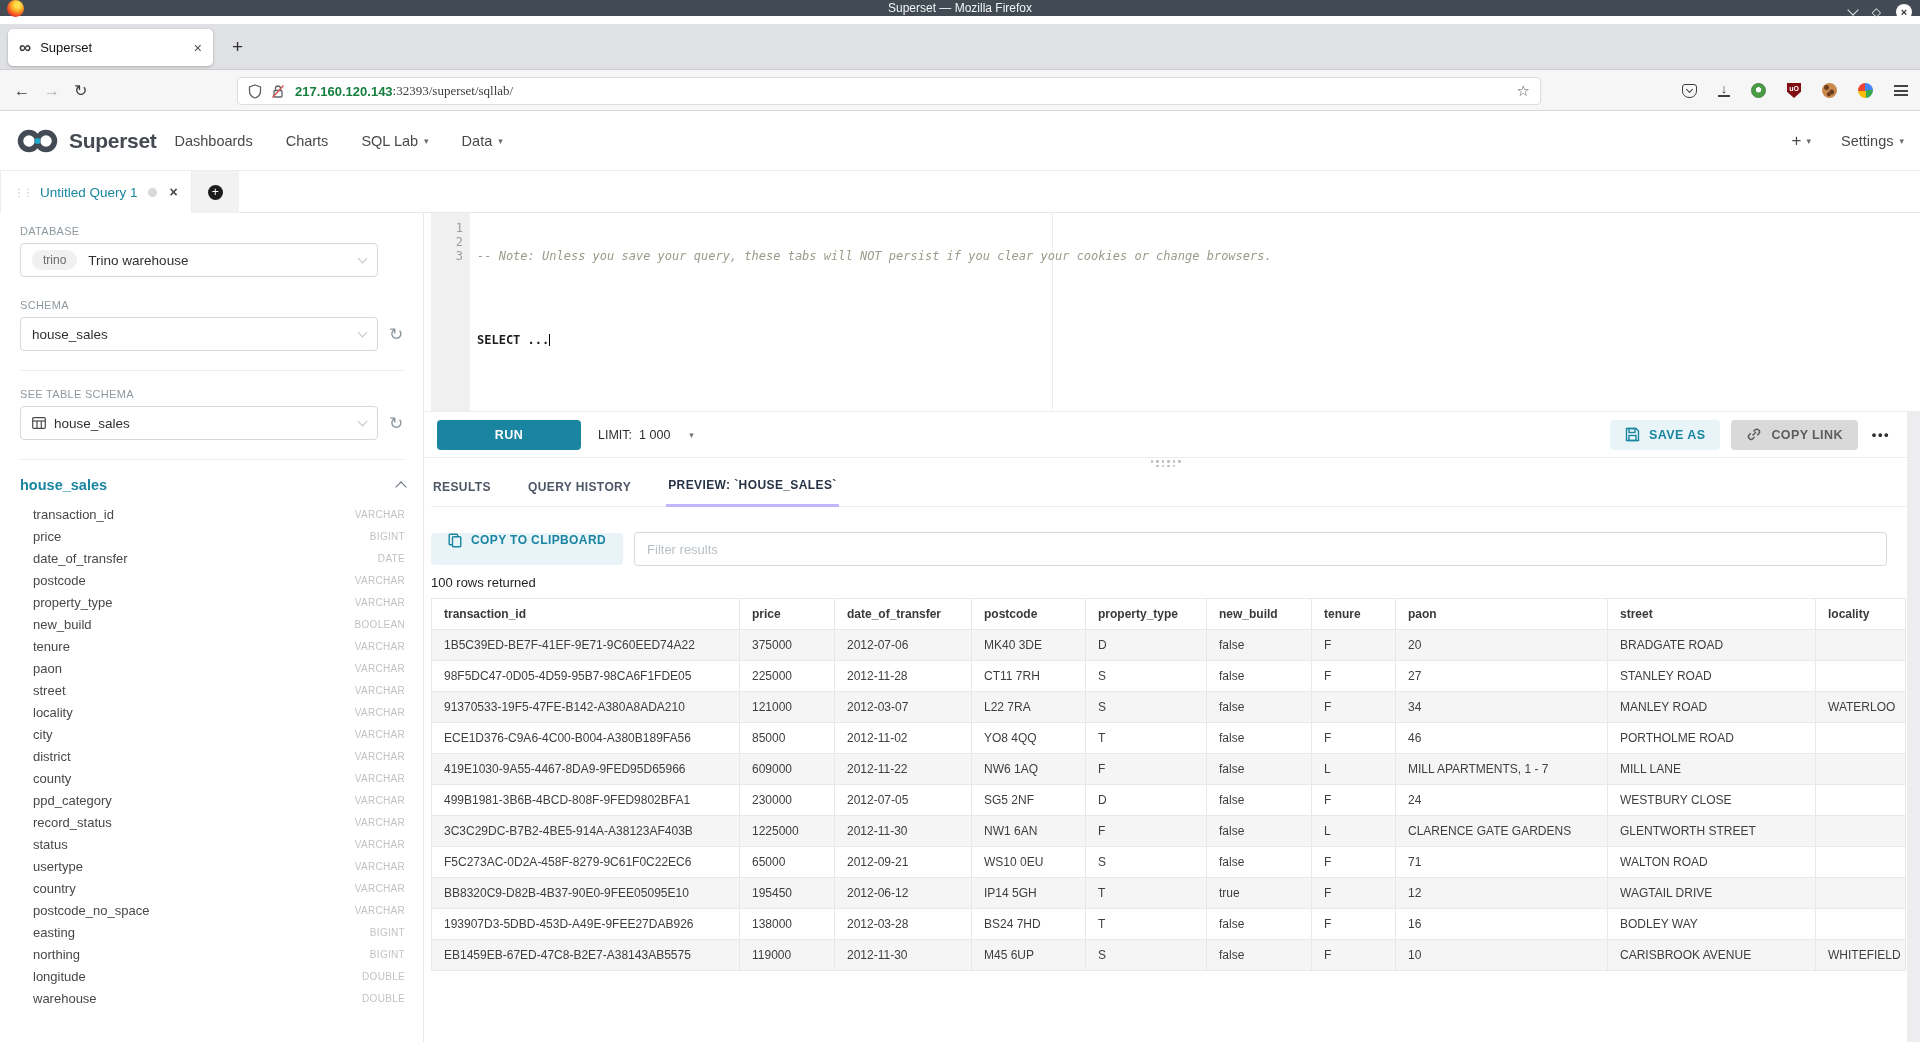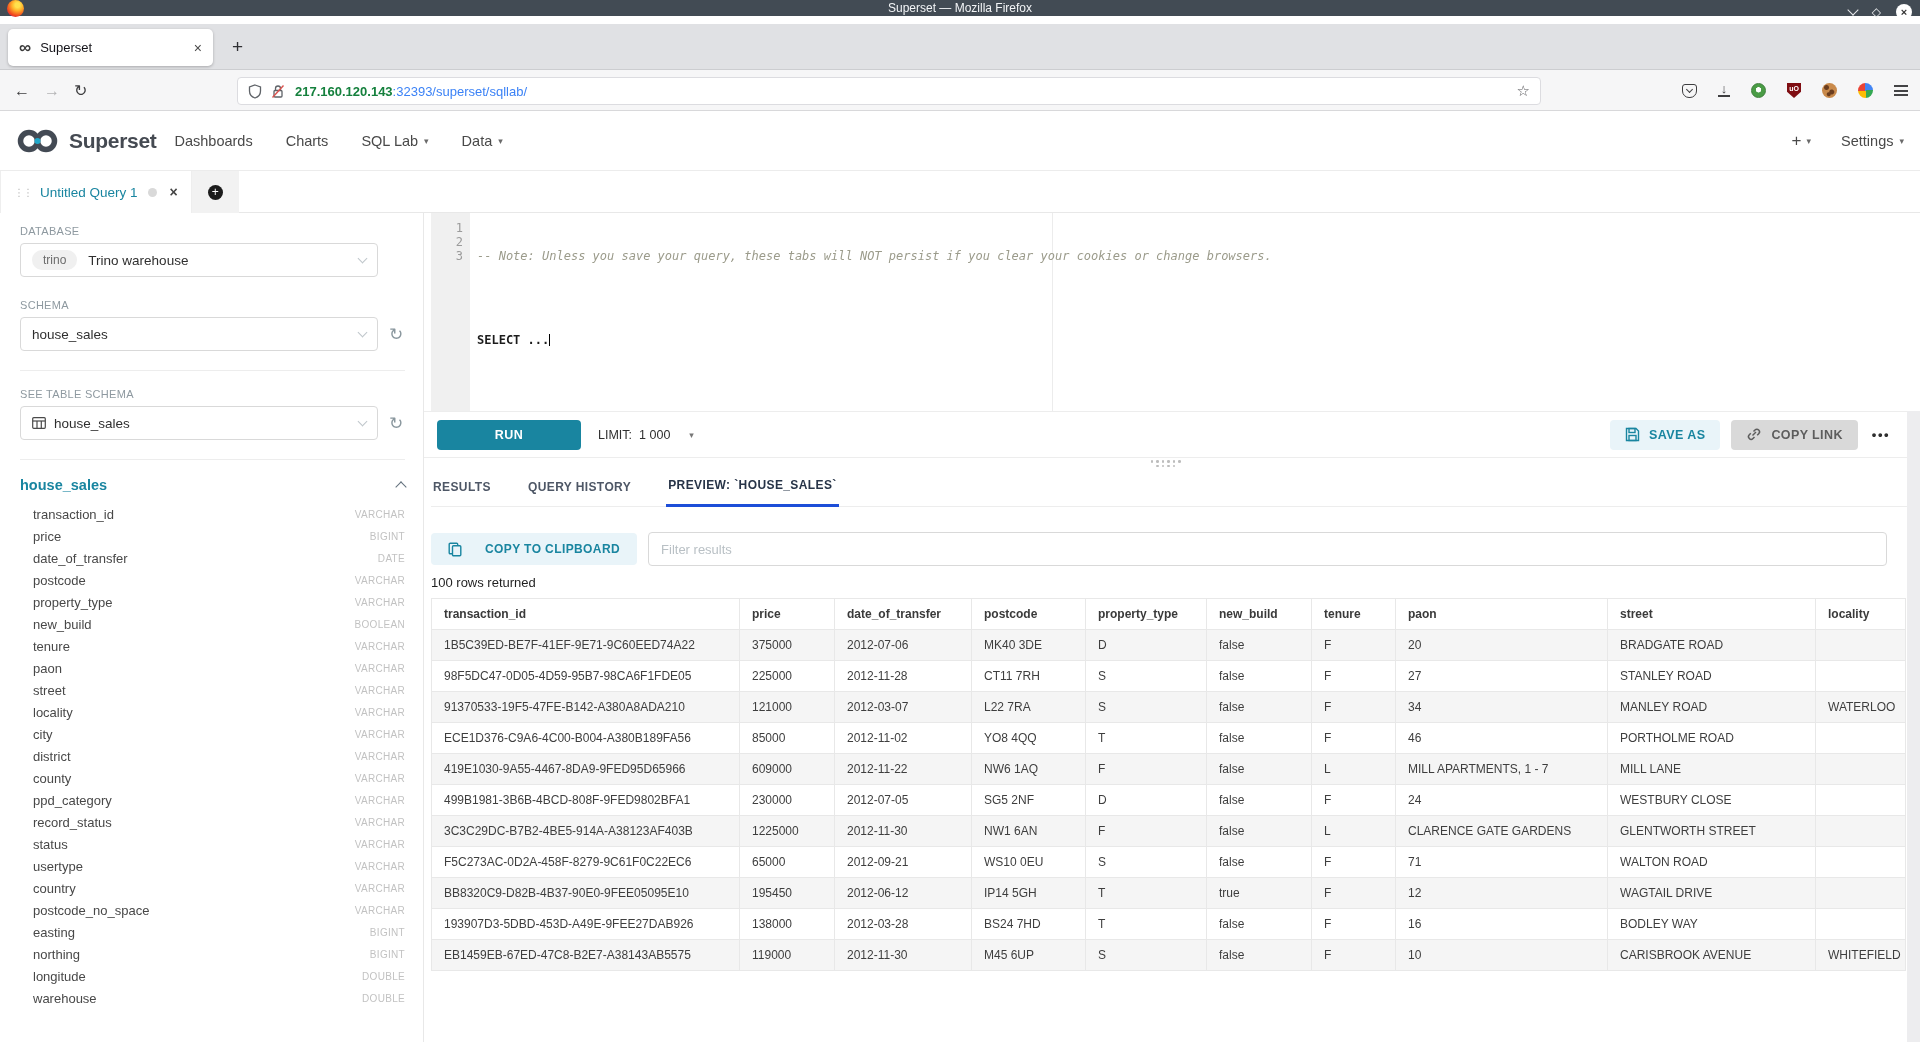--- a/index.html
+++ b/index.html
@@ -30,21 +30,21 @@
   .btab-close { margin-left:auto; color:#4a4a4a; font-size:14px; }
   .newtab { position:absolute; left:232px; top:13px; font-size:19px; color:#2f2f33; font-weight:normal; line-height:1; }
 
   
   .urlbar { position:absolute; top:70px; left:0; right:0; height:41px; background:#f6f6f7;
     border-bottom:1px solid #d8d8da; }
   .nav-ic { position:absolute; top:0; height:41px; display:flex; align-items:center; color:#3d3d3f; font-size:16px; }
   .urlfield { position:absolute; left:237px; top:7px; width:1304px; height:28px; background:#fff;
     border:1px solid #dcdce0; border-radius:4px; display:flex; align-items:center; padding:0 10px; font-size:13px; }
   .url-host { color:#15803d; font-weight:bold; }
-  .url-path { color:#3b82f6; }
+  .url-path { color:#404040;font-family:Liberation Serif, serif; }
   .tb-right { position:absolute; right:12px; top:0; height:41px; display:flex; align-items:center; gap:21px; }
   .pocket { width:15px; height:14px; border:1.6px solid #3e3e40; border-radius:3px 3px 7px 7px;
     display:flex; align-items:center; justify-content:center; }
   .pocket i { width:5px; height:5px; border-right:1.5px solid #3e3e40; border-bottom:1.5px solid #3e3e40;
     transform:rotate(45deg); margin-top:-2px; }
   .dl { display:flex; flex-direction:column; align-items:center; color:#3e3e40; }
   .dl b { font-size:13px; line-height:10px; font-weight:normal; }
   .dl i { width:12px; height:2px; background:#3e3e40; margin-top:1px; }
   .badger { width:15px; height:15px; border-radius:50%; background:radial-gradient(circle at 50% 45%, #fff 0 25%, #4a9c46 30%); border:1px solid #3c7d39; }
   .ublock { width:14px; height:15px; background:#7f0d12; clip-path:polygon(0 0,100% 0,100% 58%,50% 100%,0 58%);
@@ -134,24 +134,24 @@
     font-size:12.5px; font-weight:bold; letter-spacing:.4px; display:flex; align-items:center; gap:9px; }
   .morebtn { color:#2f2f2f; font-size:13px; letter-spacing:1.5px; font-weight:bold; margin-left:3px; }
 
   .south { position:absolute; top:245px; left:0; right:13px; bottom:0; }
   .pane-drag { position:absolute; top:2px; left:50%; transform:translateX(-50%); width:34px;
     display:flex; flex-wrap:wrap; gap:2px 3px; justify-content:center; }
   .pane-drag i { width:2.5px; height:2.5px; border-radius:50%; background:#bdbdbd; }
   .stabs { display:flex; gap:33px; margin:20px 0 0 7px; border-bottom:1px solid #ededed;
     align-items:flex-end; padding-right:18px; }
   .stab { font-size:12px; font-weight:bold; letter-spacing:.4px; color:#4e5766; padding:0 2px 12px 2px; }
-  .stab.active { color:#273448; border-bottom:3px solid #1d4ed8; margin-bottom:-1px; }
+  .stab.active { color:#273448; border-bottom:3px solid #c4b5fd; margin-bottom:-1px; }
   .controls { display:flex; align-items:center; margin:25px 20px 0 7px; gap:11px; }
   .copybtn { height:32px; padding:0 17px; background:#e9f4f9; color:#1985a0; border-radius:4px;
-    font-size:12px; font-weight:bold; letter-spacing:.4px; display:flex; align-items:center; gap:23px; flex:0 0 auto; }
+    font-size:12px; font-weight:bold; letter-spacing:.4px; display:flex; align-items:flex-start; gap:9px; flex:0 0 auto; }
   .filter { flex:1; height:34px; border:1px solid #d9d9d9; border-radius:4px; padding:0 12px;
     font-size:13px; color:#333; outline:none; font-family:"Liberation Sans", sans-serif; }
   .filter::placeholder { color:#b9c0c5; }
   .rowcount { margin:9px 0 0 7px; font-size:13px; color:#1f1f1f; }
 
   .rtable { margin:8px 14px 0 7px; border-collapse:collapse; table-layout:fixed; width:1474px; }
   .rtable th, .rtable td { border:1px solid #e8e8e8; height:31px; padding:0 12px; font-size:12px;
     text-align:left; white-space:nowrap; overflow:hidden; color:#3e3e3e; }
   .rtable th { font-weight:bold; color:#3a3a3a; background:#fff; }
   .rtable tbody tr:nth-child(odd) { background:#f5f5f5; }

